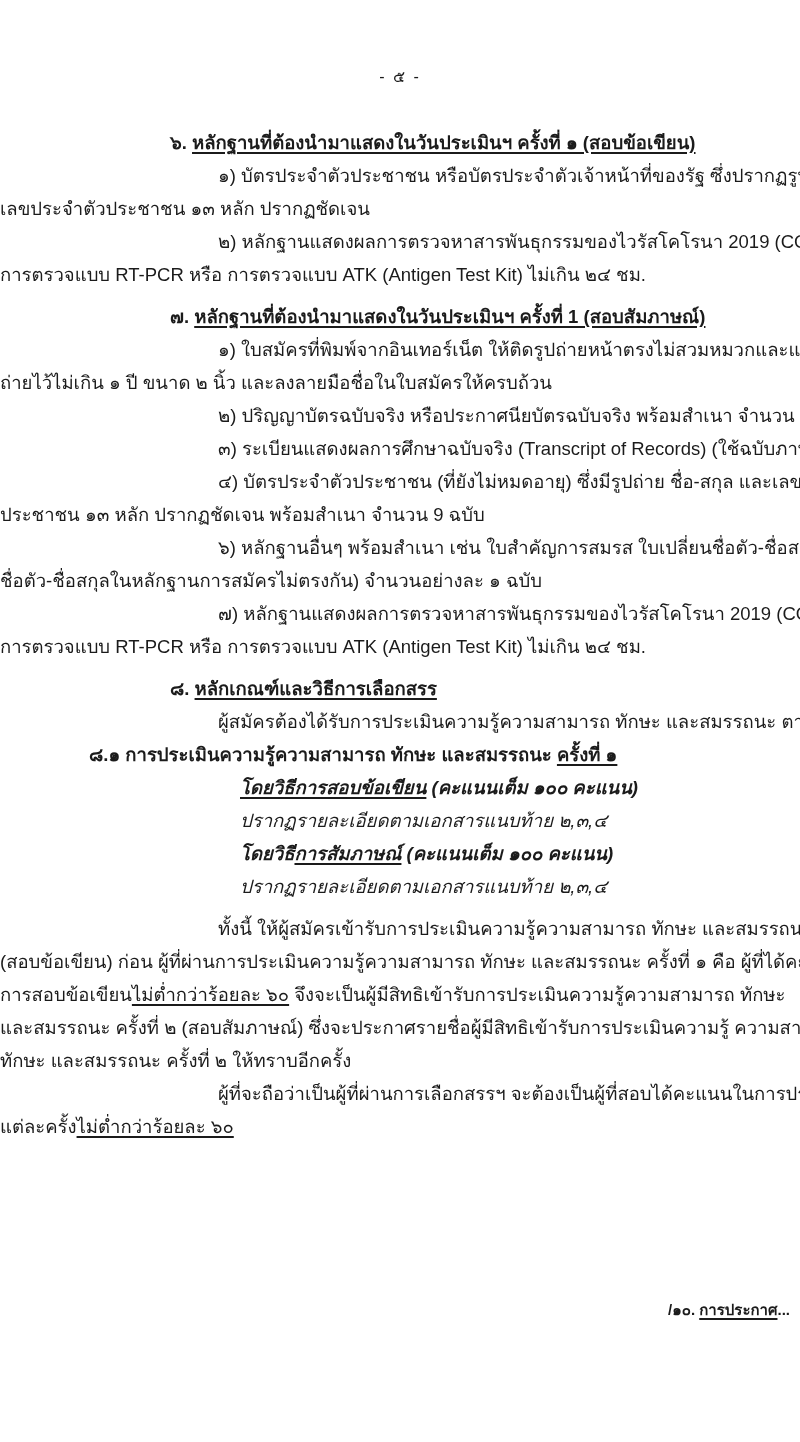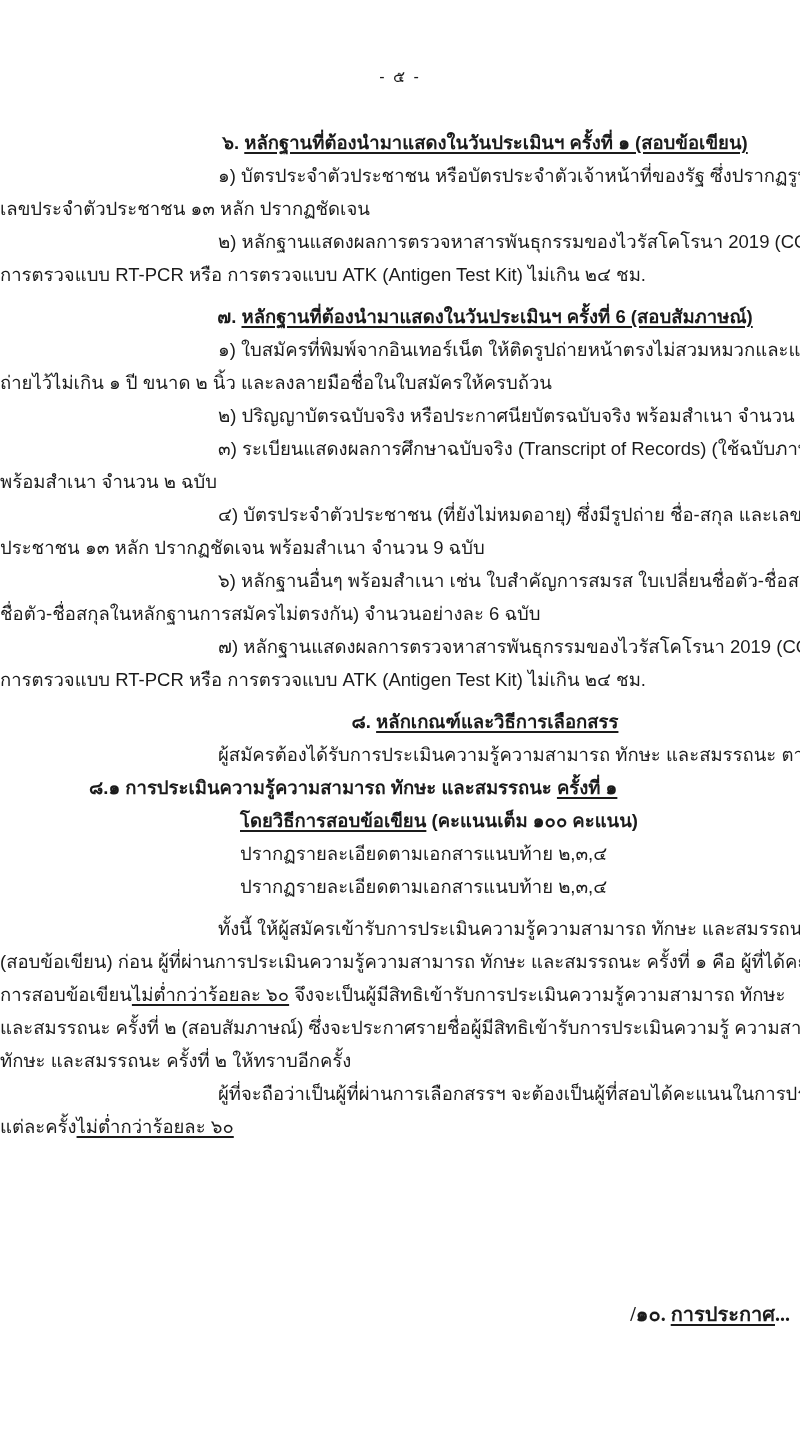--- a/index.html
+++ b/index.html
@@ -18,66 +18,65 @@
     text-align:center;
     height:33px;line-height:33px;
     font-size:16px;
     letter-spacing:2px;
     margin-bottom:33px;
   }
   .line{
     height:33px;line-height:33px;
     white-space:nowrap;
   }
-  .heading{padding-left:170px;text-align:center;}
+  .heading{padding-left:170px;}
   .item{padding-left:218px;}
   .cont{}
   .sub{padding-left:89px;}
-  .subdetail{padding-left:240px;}
+  .subdetail{padding-left:240px;font-style:italic;}
   .gap{margin-top:9px;}
   .b{font-weight:bold;}
   .u{text-decoration:underline;text-underline-offset:3px;text-decoration-thickness:1.5px;}
   .footer{
     position:absolute;
     top:1298px;right:10px;
-    font-size:20px;
+    font-size:15px;
     font-weight:bold;
     white-space:nowrap;
-    font-family:Liberation Serif, serif;
   }
 </style>
 </head>
 <body>
 
 <div class="page">
   <div class="pageno">- ๕ -</div>
 
   <div id="doc-body">
       <div class="line heading"><span class="b">๖. </span><span class="b u">หลักฐานที่ต้องนำมาแสดงในวันประเมินฯ ครั้งที่ ๑ (สอบข้อเขียน)</span></div>
       <div class="line item"><span>๑) บัตรประจำตัวประชาชน หรือบัตรประจำตัวเจ้าหน้าที่ของรัฐ ซึ่งปรากฏรูปถ่าย และ</span></div>
       <div class="line cont"><span>เลขประจำตัวประชาชน ๑๓ หลัก ปรากฏชัดเจน</span></div>
       <div class="line item"><span>๒) หลักฐานแสดงผลการตรวจหาสารพันธุกรรมของไวรัสโคโรนา 2019 (COVID-19) ด้วยวิธี</span></div>
       <div class="line cont"><span>การตรวจแบบ RT-PCR หรือ การตรวจแบบ ATK (Antigen Test Kit) ไม่เกิน ๒๔ ชม.</span></div>
-      <div class="line heading gap"><span class="b">๗. </span><span class="b u">หลักฐานที่ต้องนำมาแสดงในวันประเมินฯ ครั้งที่ 6 (สอบสัมภาษณ์)</span></div>
+      <div class="line heading gap"><span class="b">๗. </span><span class="b u">หลักฐานที่ต้องนำมาแสดงในวันประเมินฯ ครั้งที่ 1 (สอบสัมภาษณ์)</span></div>
       <div class="line item"><span>๑) ใบสมัครที่พิมพ์จากอินเทอร์เน็ต ให้ติดรูปถ่ายหน้าตรงไม่สวมหมวกและแว่นตาสีดำ</span></div>
       <div class="line cont"><span>ถ่ายไว้ไม่เกิน ๑ ปี ขนาด ๒ นิ้ว และลงลายมือชื่อในใบสมัครให้ครบถ้วน</span></div>
       <div class="line item"><span>๒) ปริญญาบัตรฉบับจริง หรือประกาศนียบัตรฉบับจริง พร้อมสำเนา  จำนวน ๒ ฉบับ</span></div>
       <div class="line item"><span>๓) ระเบียนแสดงผลการศึกษาฉบับจริง (Transcript of Records) (ใช้ฉบับภาษาไทย)</span></div>
-      <div class="line cont"><span>พร้อมสำเนา จำนวน ๒ ฉบับ</span></div>
       <div class="line item"><span>๔) บัตรประจำตัวประชาชน (ที่ยังไม่หมดอายุ) ซึ่งมีรูปถ่าย ชื่อ-สกุล และเลขประจำตัว</span></div>
       <div class="line cont"><span>ประชาชน ๑๓ หลัก ปรากฏชัดเจน พร้อมสำเนา  จำนวน 9 ฉบับ</span></div>
       <div class="line item"><span>๖) หลักฐานอื่นๆ พร้อมสำเนา เช่น ใบสำคัญการสมรส ใบเปลี่ยนชื่อตัว-ชื่อสกุล (ในกรณีที่</span></div>
-      <div class="line cont"><span>ชื่อตัว-ชื่อสกุลในหลักฐานการสมัครไม่ตรงกัน) จำนวนอย่างละ 6 ฉบับ</span></div>
+      <div class="line cont"><span>ชื่อตัว-ชื่อสกุลในหลักฐานการสมัครไม่ตรงกัน) จำนวนอย่างละ ๑ ฉบับ</span></div>
       <div class="line item"><span>๗) หลักฐานแสดงผลการตรวจหาสารพันธุกรรมของไวรัสโคโรนา 2019 (COVID-19) ด้วยวิธี</span></div>
       <div class="line cont"><span>การตรวจแบบ RT-PCR หรือ การตรวจแบบ ATK (Antigen Test Kit) ไม่เกิน ๒๔ ชม.</span></div>
       <div class="line heading gap"><span class="b">๘. </span><span class="b u">หลักเกณฑ์และวิธีการเลือกสรร</span></div>
       <div class="line item"><span>ผู้สมัครต้องได้รับการประเมินความรู้ความสามารถ ทักษะ และสมรรถนะ ตามหลักเกณฑ์</span></div>
       <div class="line sub"><span class="b">๘.๑ การประเมินความรู้ความสามารถ ทักษะ และสมรรถนะ </span><span class="b u">ครั้งที่ ๑</span></div>
       <div class="line subdetail"><span class="b u">โดยวิธีการสอบข้อเขียน</span><span class="b"> (คะแนนเต็ม ๑๐๐ คะแนน)</span></div>
       <div class="line subdetail"><span>ปรากฏรายละเอียดตามเอกสารแนบท้าย ๒,๓,๔</span></div>
+      <div class="line subdetail"><span class="b">โดยวิธี</span><span class="b u">การสัมภาษณ์</span><span class="b"> (คะแนนเต็ม ๑๐๐ คะแนน)</span></div>
       <div class="line subdetail"><span>ปรากฏรายละเอียดตามเอกสารแนบท้าย ๒,๓,๔</span></div>
       <div class="line item gap"><span>ทั้งนี้ ให้ผู้สมัครเข้ารับการประเมินความรู้ความสามารถ ทักษะ และสมรรถนะ ครั้งที่ ๑</span></div>
       <div class="line cont"><span>(สอบข้อเขียน) ก่อน ผู้ที่ผ่านการประเมินความรู้ความสามารถ ทักษะ และสมรรถนะ ครั้งที่ ๑ คือ ผู้ที่ได้คะแนน</span></div>
       <div class="line cont"><span>การสอบข้อเขียน</span><span class="u">ไม่ต่ำกว่าร้อยละ ๖๐</span><span> จึงจะเป็นผู้มีสิทธิเข้ารับการประเมินความรู้ความสามารถ ทักษะ</span></div>
       <div class="line cont"><span>และสมรรถนะ ครั้งที่ ๒ (สอบสัมภาษณ์) ซึ่งจะประกาศรายชื่อผู้มีสิทธิเข้ารับการประเมินความรู้ ความสามารถ</span></div>
       <div class="line cont"><span>ทักษะ และสมรรถนะ ครั้งที่ ๒ ให้ทราบอีกครั้ง</span></div>
       <div class="line item"><span>ผู้ที่จะถือว่าเป็นผู้ที่ผ่านการเลือกสรรฯ จะต้องเป็นผู้ที่สอบได้คะแนนในการประเมินฯ</span></div>
       <div class="line cont"><span>แต่ละครั้ง</span><span class="u">ไม่ต่ำกว่าร้อยละ ๖๐</span></div>
     </div>
 

